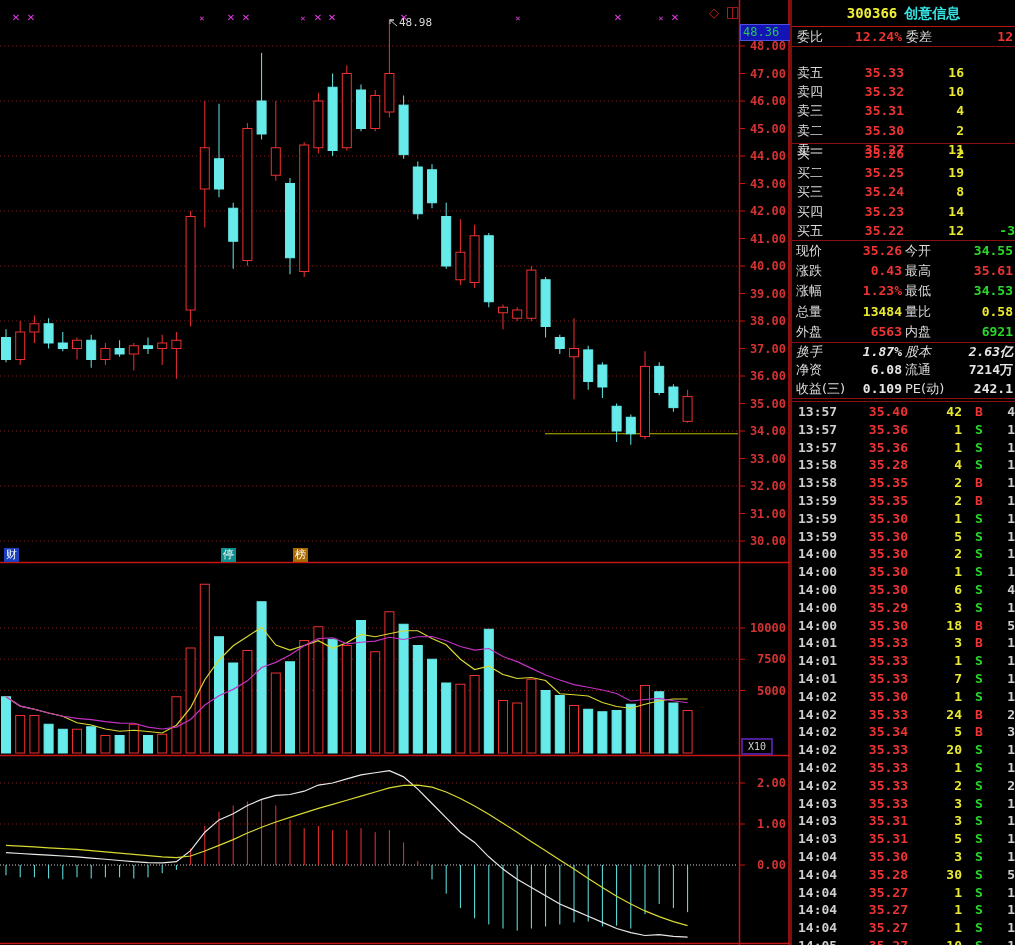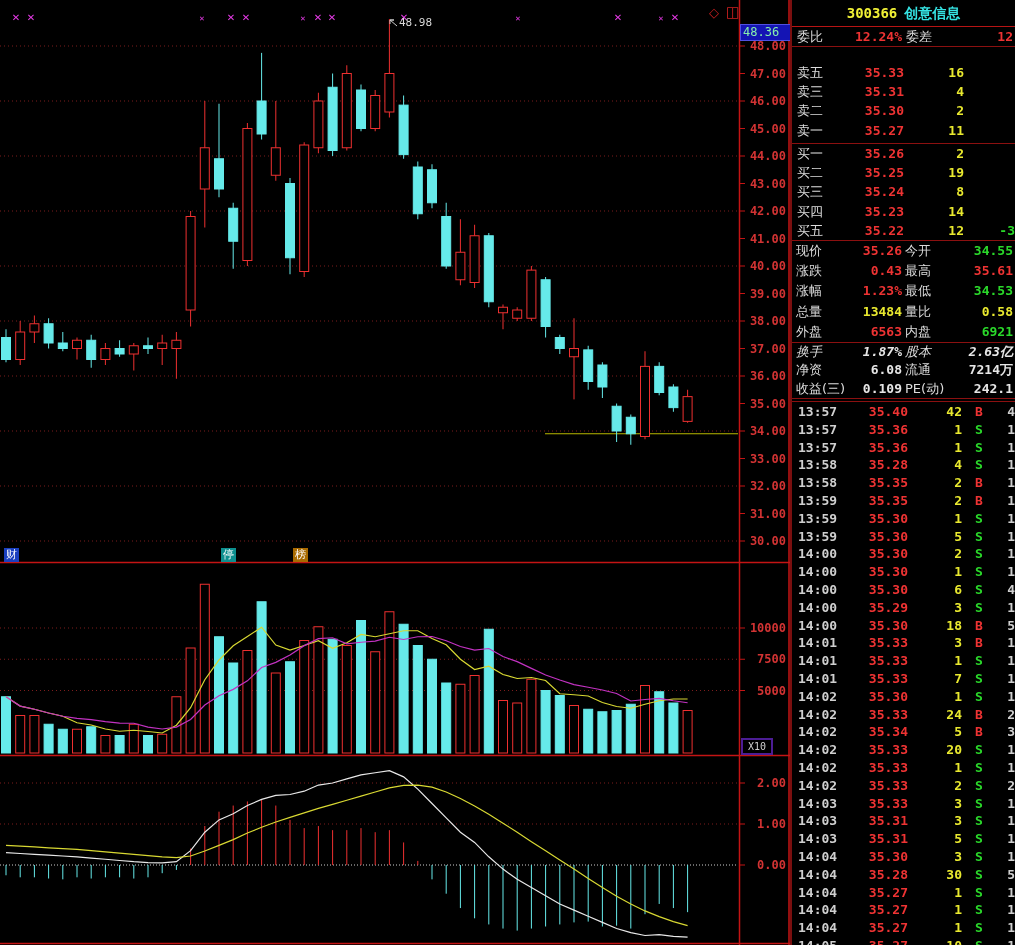--- a/index.html
+++ b/index.html
@@ -5,21 +5,21 @@
   html,body{margin:0;padding:0;background:#000;}
   body{width:1015px;height:945px;position:relative;overflow:hidden;
        font-family:"DejaVu Sans",sans-serif;}
   #chart{position:absolute;left:0;top:0;}
   .ax{font:bold 12px "DejaVu Sans Mono",monospace;fill:#d23333;}
   .annot{position:absolute;left:399px;top:16px;color:#d8d8d8;
          font:11px "DejaVu Sans Mono",monospace;}
   .tag{position:absolute;top:548px;height:14px;line-height:14px;padding:0 2px;
        font-size:11px;color:#fff;}
   #cursorbox{position:absolute;left:740px;top:24px;width:47px;height:15px;
-       background:#1414b4;border:1px solid #5050e0;color:#86efac;
+       background:#1414b4;border:1px solid #5050e0;color:#22c55e;
        font:12px "DejaVu Sans Mono",monospace;line-height:15px;padding-left:2px;}
   #x10{position:absolute;left:741px;top:738px;width:28px;height:13px;
        border:2px solid #4c1d95;color:#cfcfcf;text-align:center;
        font:10px "DejaVu Sans Mono",monospace;line-height:13px;}
   .cicon{position:absolute;color:#d02020;font-size:13px;line-height:14px;}
   #icon-diamond{left:709px;top:6px;}
   #icon-split{left:726px;top:5px;font-size:15px;}
   
   .panel{position:absolute;left:790px;top:0;width:225px;height:945px;
          background:#000;border-left:2px solid #7a0f0f;box-sizing:border-box;
@@ -369,20 +369,25 @@
     <span class="v2 red num">12</span>
   </div>
   <div class="sep" style="top:46px"></div>
   <div class="obwrap" id="sells" style="top:63px">
       <div class="obrow">
         <span class="obl lbl">卖五</span>
         <span class="obp red num">35.33</span>
         <span class="obv yel num">16</span>
       </div>
       <div class="obrow">
+        <span class="obl lbl">卖四</span>
+        <span class="obp red num">35.32</span>
+        <span class="obv yel num">10</span>
+      </div>
+      <div class="obrow">
         <span class="obl lbl">卖三</span>
         <span class="obp red num">35.31</span>
         <span class="obv yel num">4</span>
       </div>
       <div class="obrow">
         <span class="obl lbl">卖二</span>
         <span class="obp red num">35.30</span>
         <span class="obv yel num">2</span>
       </div>
       <div class="obrow">

